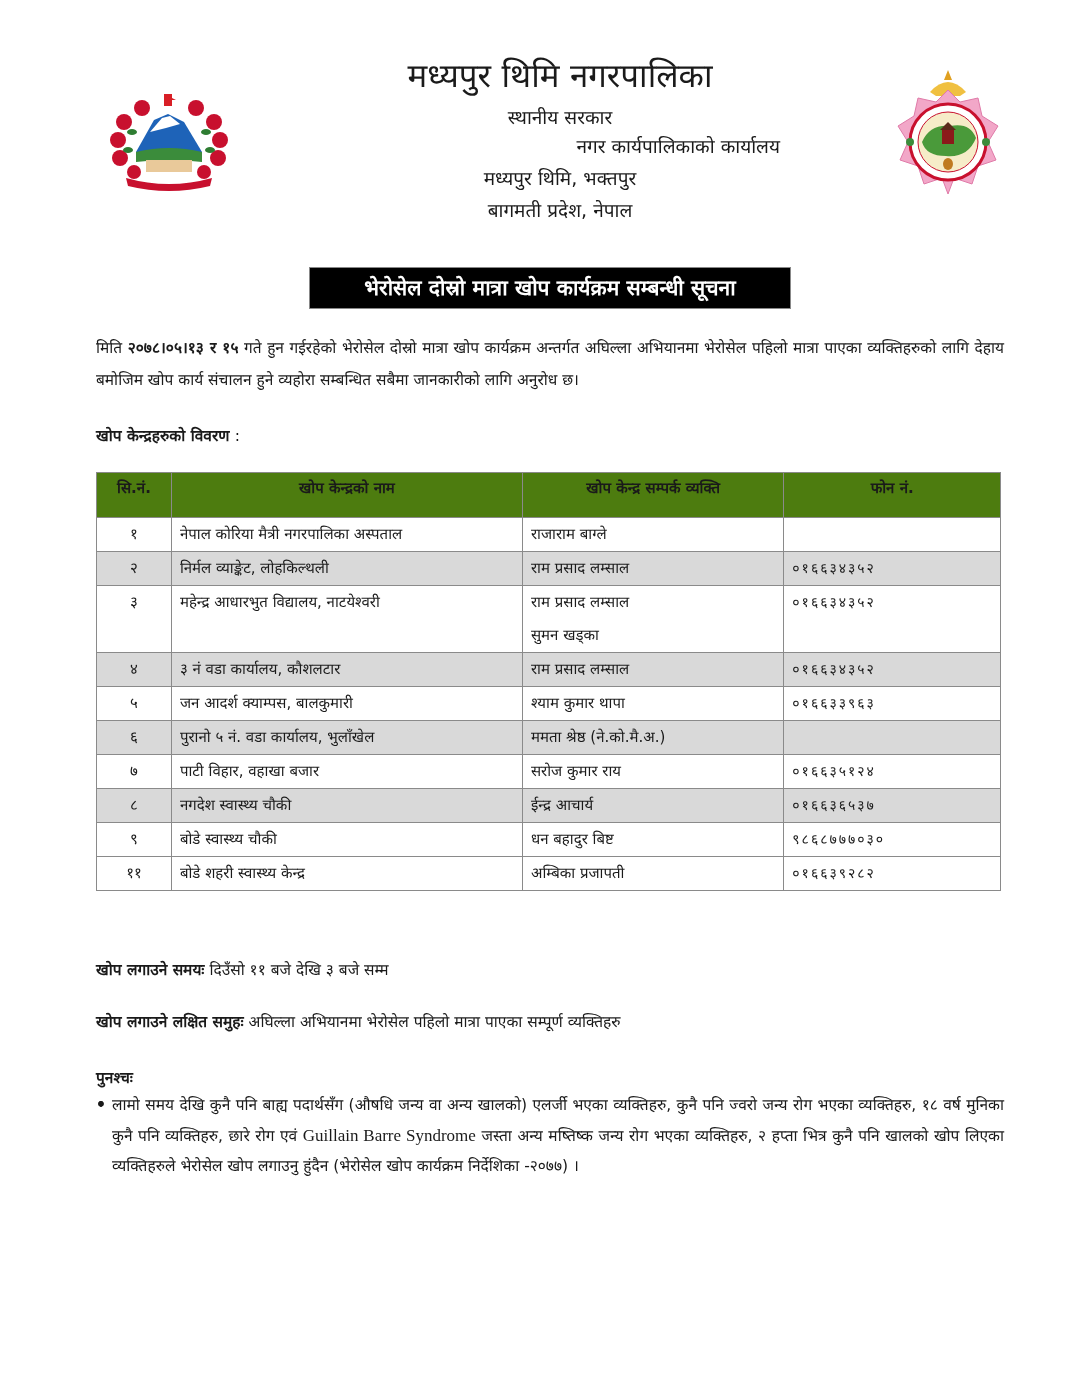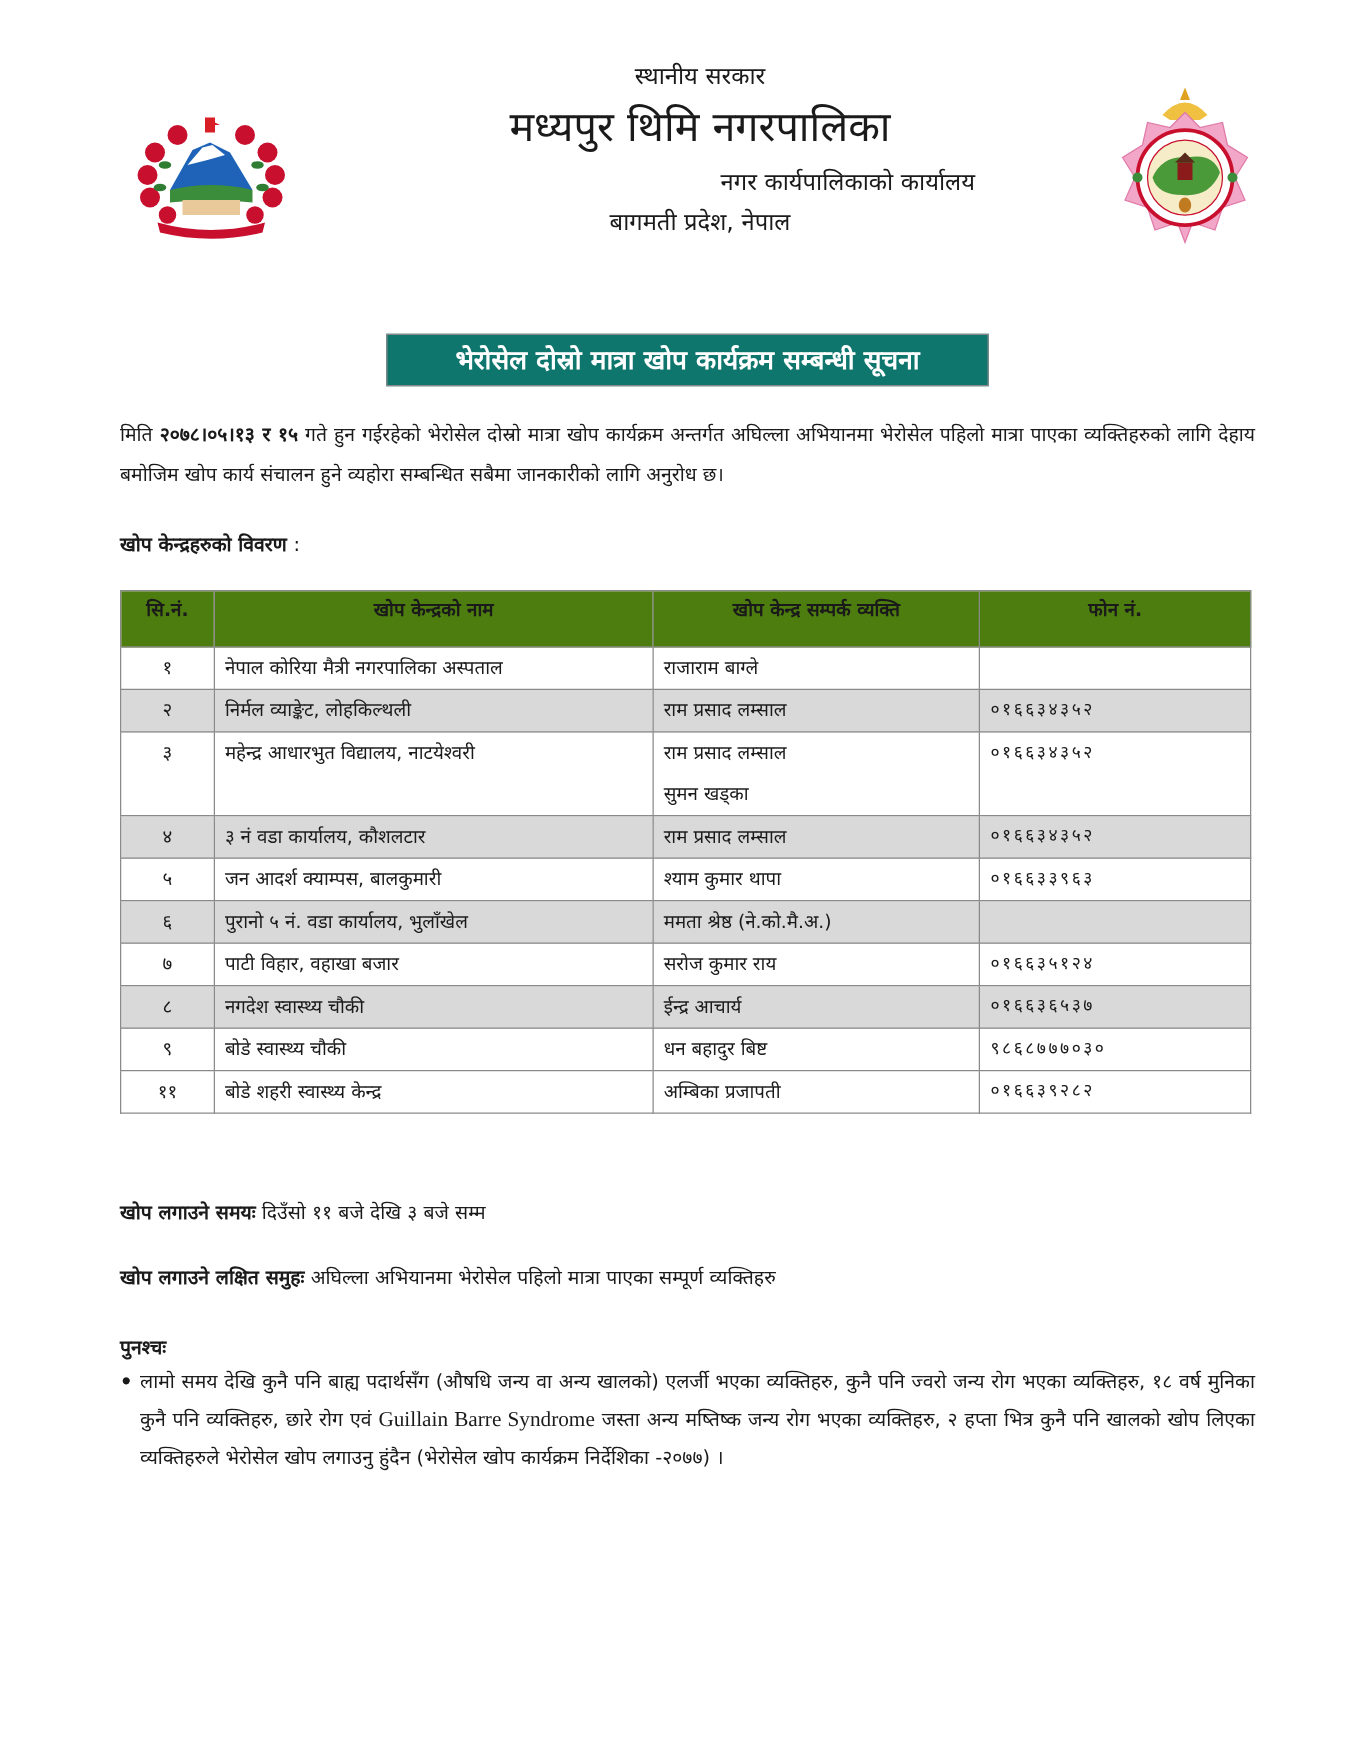--- a/index.html
+++ b/index.html
@@ -14,21 +14,21 @@
   .h-sub { font-size: 19px; line-height: 26px; }
   .h-main { font-size: 33px; line-height: 52px; margin-top: 2px; margin-bottom: 2px; }
   .h-office { font-size: 19px; line-height: 32px; text-align: right; }
   .h-addr { font-size: 19px; line-height: 32px; }
 
   .logo-left { position: absolute; left: 106px; top: 92px; width: 126px; height: 104px; }
   .logo-right { position: absolute; left: 890px; top: 68px; width: 116px; height: 134px; }
 
   .title-box {
     position: absolute; left: 309px; top: 267px; width: 480px; height: 40px;
-    background: #0f766e; color: #fff; font-weight: bold;
+    background: #000000; color: #fff; font-weight: bold;
     font-size: 21px; line-height: 40px; text-align: center; white-space: nowrap;
     border: 1px solid #888;
   }
 
   .intro {
     position: absolute; left: 96px; top: 332px; width: 908px;
     font-size: 15.5px; line-height: 32px; text-align: justify;
   }
   .intro b { font-weight: bold; }
 
@@ -92,23 +92,24 @@
       </g>
       <polygon points="30,60 48,28 62,22 78,30 96,60" fill="#1e63b8"></polygon>
       <polygon points="44,40 56,26 64,24 74,32 60,36" fill="#ffffff"></polygon>
       <path d="M30 60 Q63 52 96 60 L96 70 Q63 66 30 70 Z" fill="#3b8c3b"></path>
       <rect x="40" y="68" width="46" height="12" fill="#e9c99a"></rect>
       <path d="M20 86 Q63 98 106 86 L104 94 Q63 104 22 94 Z" fill="#c8102e"></path>
     </svg>
   </div>
 
   <div class="header-text">
+    <span class="h-line h-main">मध्यपुर थिमि नगरपालिका</span>
     <span class="h-line h-sub">स्थानीय सरकार</span>
-    <span class="h-line h-main">मध्यपुर थिमि नगरपालिका</span>
     <span class="h-line h-office">नगर कार्यपालिकाको कार्यालय</span>
+    <span class="h-line h-addr">मध्यपुर थिमि, भक्तपुर</span>
     <span class="h-line h-addr">बागमती प्रदेश, नेपाल</span>
   </div>
 
   <div class="logo-right">
     <svg width="116" height="134" viewBox="0 0 116 134">
       <path d="M58 2 L62 12 L54 12 Z" fill="#e0a020"></path>
       <path d="M40 24 Q58 4 76 24 L70 28 L46 28 Z" fill="#f0c040"></path>
       <g fill="#f2a7c8" stroke="#e07aa8" stroke-width="1">
         <polygon points="58,22 70,34 88,30 92,48 108,58 98,74 106,92 88,98 82,116 64,110 58,126 52,110 34,116 28,98 10,92 18,74 8,58 24,48 28,30 46,34"></polygon>
       </g>

